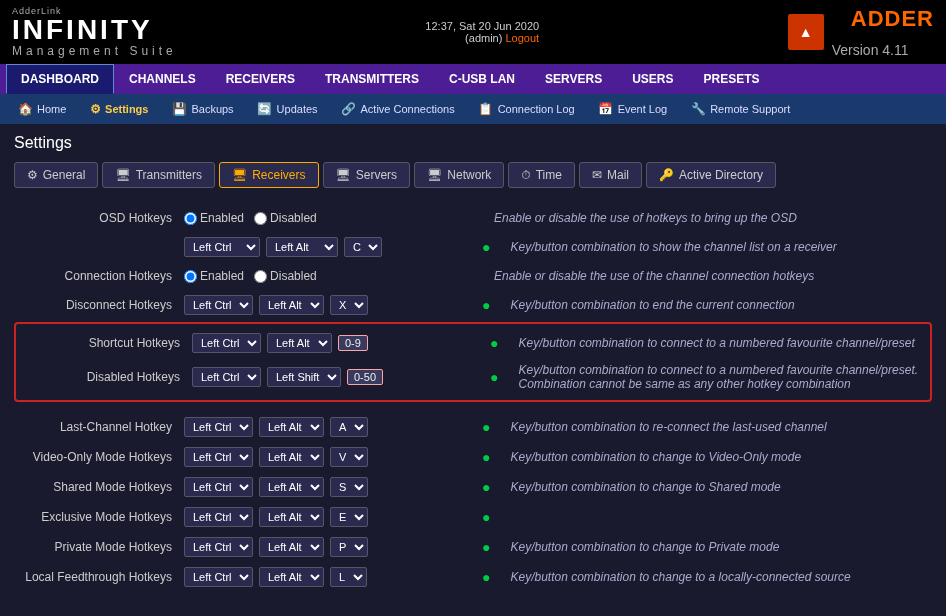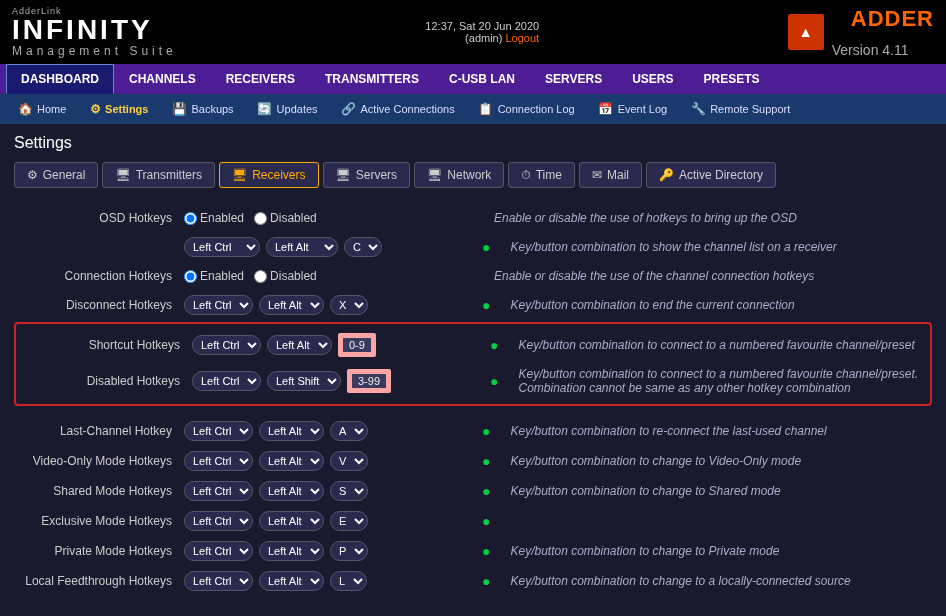--- a/index.html
+++ b/index.html
@@ -37,28 +37,28 @@
     .settings-tab.active { color: #ffaa00; border-color: #ffaa00; background: #2a2a4e; }
 
     
     .settings-form { color: #ccc; }
     .form-row { display: flex; align-items: center; padding: 5px 0; min-height: 28px; }
     .form-label { width: 170px; text-align: right; padding-right: 12px; font-size: 12px; color: #ccc; flex-shrink: 0; }
     .form-controls { display: flex; align-items: center; gap: 6px; flex-shrink: 0; min-width: 290px; }
     .form-description { margin-left: 20px; color: #aaaacc; font-size: 12px; font-style: italic; flex: 1; }
     .green-dot { color: #00cc44; font-size: 14px; margin-left: 8px; flex-shrink: 0; }
 
-    select { background: #2a2a4e; color: white; border: 1px solid #556; padding: 2px 4px; font-size: 11px; border-radius: 10px; cursor: pointer; }
+    select { background: #2a2a4e; color: white; border: 1px solid #556; padding: 2px 4px; font-size: 11px; border-radius: 2px; cursor: pointer; }
     select option { background: #2a2a4e; }
 
     .radio-group { display: flex; align-items: center; gap: 10px; }
     .radio-label { display: flex; align-items: center; gap: 3px; cursor: pointer; color: #ccc; font-size: 12px; }
     input[type="radio"] { cursor: pointer; }
 
-    .key-badge { background: #3a3a5e; border: 5px solid #fca5a5; padding: 1px 6px; border-radius: 2px; font-size: 11px; color: #eee; white-space: nowrap; }
+    .key-badge { background: #3a3a5e; border: 1px solid #fca5a5; padding: 1px 6px; border-radius: 2px; font-size: 11px; color: #eee; white-space: nowrap; }
 
     
     .highlight-box { border: 2px solid #cc2222; border-radius: 4px; padding: 4px 6px; margin: 2px 0; }
 
     .divider-row { height: 8px; }
 
     
     .adder-brand { display: flex; align-items: center; gap: 8px; }
     .adder-icon { width: 36px; height: 36px; background: #cc3300; border-radius: 2px; display: flex; align-items: center; justify-content: center; color: white; font-weight: bold; font-size: 14px; }
   </style>
@@ -220,21 +220,21 @@
         </div>
         <span class="green-dot">●</span>
         <div class="form-description">Key/button combination to connect to a numbered favourite channel/preset</div>
       </div>
 
       <div class="form-row">
         <div class="form-label">Disabled Hotkeys</div>
         <div class="form-controls">
           <select><option>Left Ctrl</option></select>
           <select><option>Left Shift</option></select>
-          <span class="key-badge">3-99</span>
+          <span class="key-badge">0-50</span>
         </div>
         <span class="green-dot">●</span>
         <div class="form-description">Key/button combination to connect to a numbered favourite channel/preset. Combination cannot be same as any other hotkey combination</div>
       </div>
     </div>
 
     <div class="divider-row"></div>
 
     <div class="form-row">
       <div class="form-label">Last-Channel Hotkey</div>

